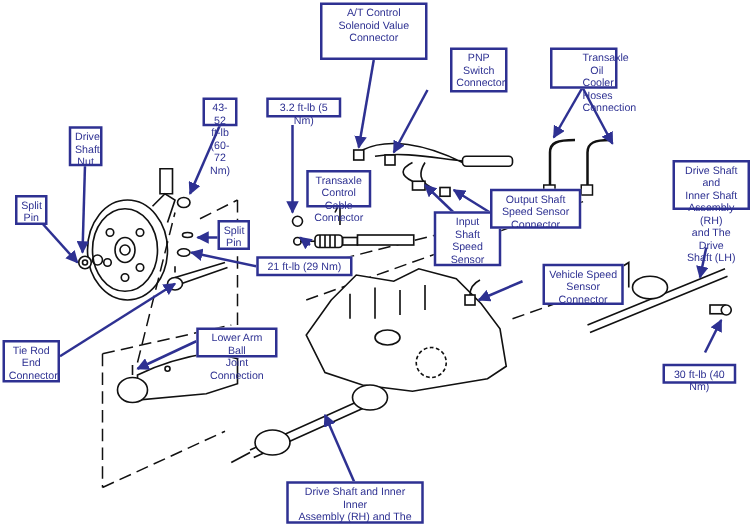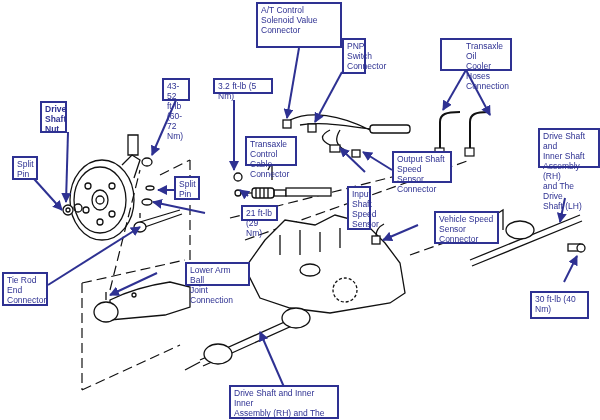--- a/index.html
+++ b/index.html
@@ -2,21 +2,21 @@
 <html><head>
 <meta charset="utf-8">
 <style>
   html, body { margin:0; padding:0; background:#ffffff; }
   body { width:600px; height:420px; position:relative; overflow:hidden; font-family:"Liberation Sans", sans-serif; }
   svg.art { position:absolute; left:0; top:0; width:600px; height:420px; }
   .callout {
     position:absolute; box-sizing:border-box;
     border:2px solid #2e3192; background:#ffffff; color:#2e3192;
     font-family:"Liberation Sans", sans-serif; font-size:8.5px; line-height:10px;
-    text-align:left; padding:1px 3px; white-space:pre-line;
+    text-align:center; padding:1px 3px; white-space:pre-line;
   }
 </style>
 </head>
 <body>
 
 <svg class="art" viewBox="0 0 600 420">
   <defs>
     <marker id="arr" viewBox="0 0 10 10" refX="9" refY="5" markerWidth="5" markerHeight="5" orient="auto">
       <path d="M0,0 L10,5 L0,10 z" fill="#2e3192"></path>
     </marker>
@@ -125,56 +125,56 @@
     <line x1="48" y1="285" x2="140" y2="227"></line>
     <line x1="157" y1="273" x2="110" y2="295"></line>
     <line x1="564" y1="282" x2="577" y2="256"></line>
     <line x1="284" y1="387" x2="260" y2="332"></line>
   </g>
 </svg>
 
 <div class="callout" style="left:256px;top:2px;width:86px;height:46px;">A/T Control
 Solenoid Value
 Connector</div>
-<div class="callout" style="left:342px;top:38px;width:24px;height:36px;">PNP
+<div class="callout" style="left:360px;top:38px;width:46px;height:36px;">PNP
 Switch
 Connector</div>
-<div class="callout" style="left:440px;top:38px;width:72px;height:33px;padding-left:24px;">Transaxle Oil
+<div class="callout" style="left:440px;top:38px;width:54px;height:33px;padding-left:24px;">Transaxle Oil
 Cooler Hoses
 Connection</div>
 <div class="callout" style="left:162px;top:78px;width:28px;height:23px;">43-52 ft-lb
 (60-72 Nm)</div>
 <div class="callout" style="left:213px;top:78px;width:60px;height:16px;">3.2 ft-lb (5 Nm)</div>
-<div class="callout" style="left:40px;top:101px;width:27px;height:32px;font-weight:bold;">Drive
+<div class="callout" style="left:55px;top:101px;width:27px;height:32px;">Drive
 Shaft
 Nut</div>
 <div class="callout" style="left:12px;top:156px;width:26px;height:24px;">Split
 Pin</div>
 <div class="callout" style="left:245px;top:136px;width:52px;height:30px;">Transaxle
 Control Cable
 Connector</div>
 <div class="callout" style="left:174px;top:176px;width:26px;height:24px;">Split
 Pin</div>
-<div class="callout" style="left:205px;top:205px;width:37px;height:16px;margin-left:36px;">21 ft-lb (29 Nm)</div>
-<div class="callout" style="left:347px;top:186px;width:24px;height:44px;">Input
+<div class="callout" style="left:205px;top:205px;width:77px;height:16px;">21 ft-lb (29 Nm)</div>
+<div class="callout" style="left:347px;top:169px;width:54px;height:44px;">Input
 Shaft
 Speed
 Sensor</div>
-<div class="callout" style="left:392px;top:151px;width:60px;height:32px;">Output Shaft
+<div class="callout" style="left:392px;top:151px;width:73px;height:32px;">Output Shaft
 Speed Sensor
 Connector</div>
 <div class="callout" style="left:538px;top:128px;width:62px;height:40px;">Drive Shaft and
 Inner Shaft
 Assembly (RH)
 and The Drive
 Shaft (LH)</div>
 <div class="callout" style="left:434px;top:211px;width:65px;height:33px;">Vehicle Speed
 Sensor
 Connector</div>
 <div class="callout" style="left:2px;top:272px;width:46px;height:34px;">Tie Rod
 End
 Connector</div>
-<div class="callout" style="left:157px;top:262px;width:65px;height:24px;margin-left:28px;">Lower Arm Ball
+<div class="callout" style="left:157px;top:262px;width:65px;height:24px;">Lower Arm Ball
 Joint Connection</div>
-<div class="callout" style="left:530px;top:291px;width:59px;height:28px;">30 ft-lb (40 Nm)</div>
+<div class="callout" style="left:530px;top:291px;width:59px;height:16px;">30 ft-lb (40 Nm)</div>
 <div class="callout" style="left:229px;top:385px;width:110px;height:34px;">Drive Shaft  and Inner Inner
 Assembly (RH) and The Drive
 Shaft (LH)</div>
 
 </body></html>

